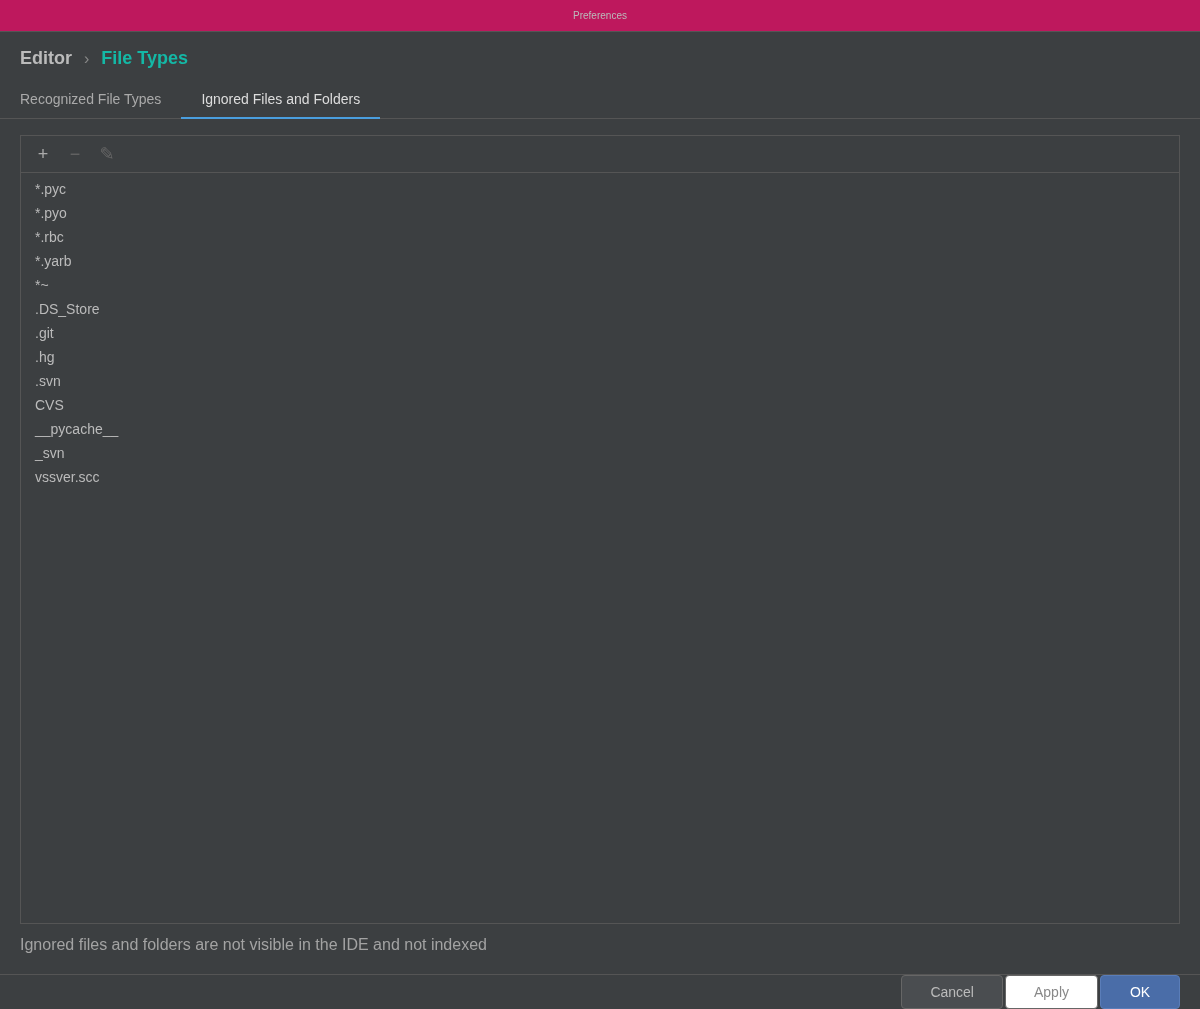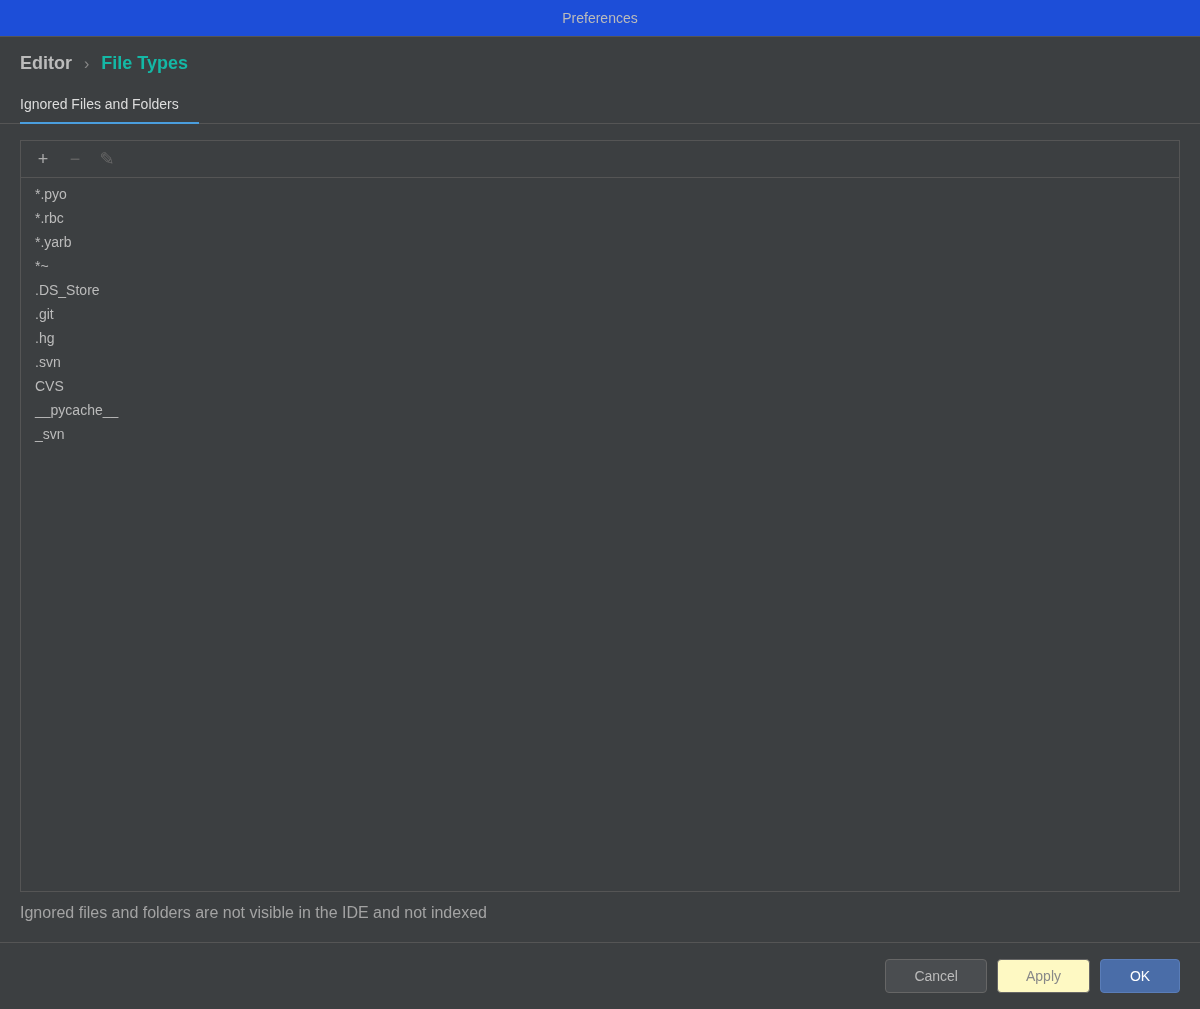--- a/index.html
+++ b/index.html
@@ -14,25 +14,25 @@
       background: #3c3f41;
       font-family: -apple-system, BlinkMacSystemFont, "Segoe UI", sans-serif;
       color: #bbbbbb;
       display: flex;
       flex-direction: column;
       overflow: hidden;
     }
 
     
     .title-bar {
-      background: #1d4ed8;
+      background: #be185d;
       border-bottom: 1px solid #555555;
       text-align: center;
       padding: 10px 0;
-      font-size: 14px;
+      font-size: 10px;
       color: #bbbbbb;
       flex-shrink: 0;
     }
 
     
     .breadcrumb {
       padding: 16px 20px 12px 20px;
       display: flex;
       align-items: center;
       gap: 12px;
@@ -151,43 +151,43 @@
       font-size: 16px;
       color: #a3a3a3;
       flex-shrink: 0;
     }
 
     
     .footer {
       display: flex;
       justify-content: flex-end;
       align-items: center;
-      gap: 10px;
-      padding: 16px 20px;
+      gap: 2px;
+      padding: 0 20px;
       border-top: 1px solid #555555;
       flex-shrink: 0;
     }
 
     .btn {
       padding: 8px 28px;
       font-size: 14px;
       border-radius: 4px;
       cursor: pointer;
       border: 1px solid #666666;
       min-width: 80px;
       text-align: center;
     }
 
     .btn-cancel {
       background: #4a4d50;
       color: #bbbbbb;
     }
 
     .btn-apply {
-      background: #fef9c3;
+      background: #ffffff;
       color: #888888;
     }
 
     .btn-ok {
       background: #4a6da8;
       color: #ffffff;
       border-color: #5a7db8;
     }
 
     .file-list::-webkit-scrollbar {
@@ -208,47 +208,52 @@
   <span>Preferences</span>
 </div>
 
 <div class="breadcrumb">
   <span class="breadcrumb-editor">Editor</span>
   <span class="breadcrumb-separator">›</span>
   <span class="breadcrumb-current">File Types</span>
 </div>
 
 <div class="tabs">
+  <div class="tab">
+    <span>Recognized File Types</span>
+  </div>
   <div class="tab active">
     <span>Ignored Files and Folders</span>
   </div>
 </div>
 
 <div class="main-content">
 
   <div class="list-container">
 
     <div class="list-toolbar">
       <button class="toolbar-btn">+</button>
       <button class="toolbar-btn disabled">−</button>
       <button class="toolbar-btn disabled">✎</button>
     </div>
 
     <div class="file-list" id="file-list">
+    <div class="file-list-item">*.pyc</div>
         <div class="file-list-item">*.pyo</div>
         <div class="file-list-item">*.rbc</div>
         <div class="file-list-item">*.yarb</div>
         <div class="file-list-item">*~</div>
         <div class="file-list-item">.DS_Store</div>
         <div class="file-list-item">.git</div>
         <div class="file-list-item">.hg</div>
         <div class="file-list-item">.svn</div>
         <div class="file-list-item">CVS</div>
         <div class="file-list-item">__pycache__</div>
         <div class="file-list-item">_svn</div>
+        <div class="file-list-item">vssver.scc</div>
       </div>
 
   </div>
 
   <div class="info-text">Ignored files and folders are not visible in the IDE and not indexed</div>
 
 </div>
 
 <div class="footer">
   <button class="btn btn-cancel">Cancel</button>

